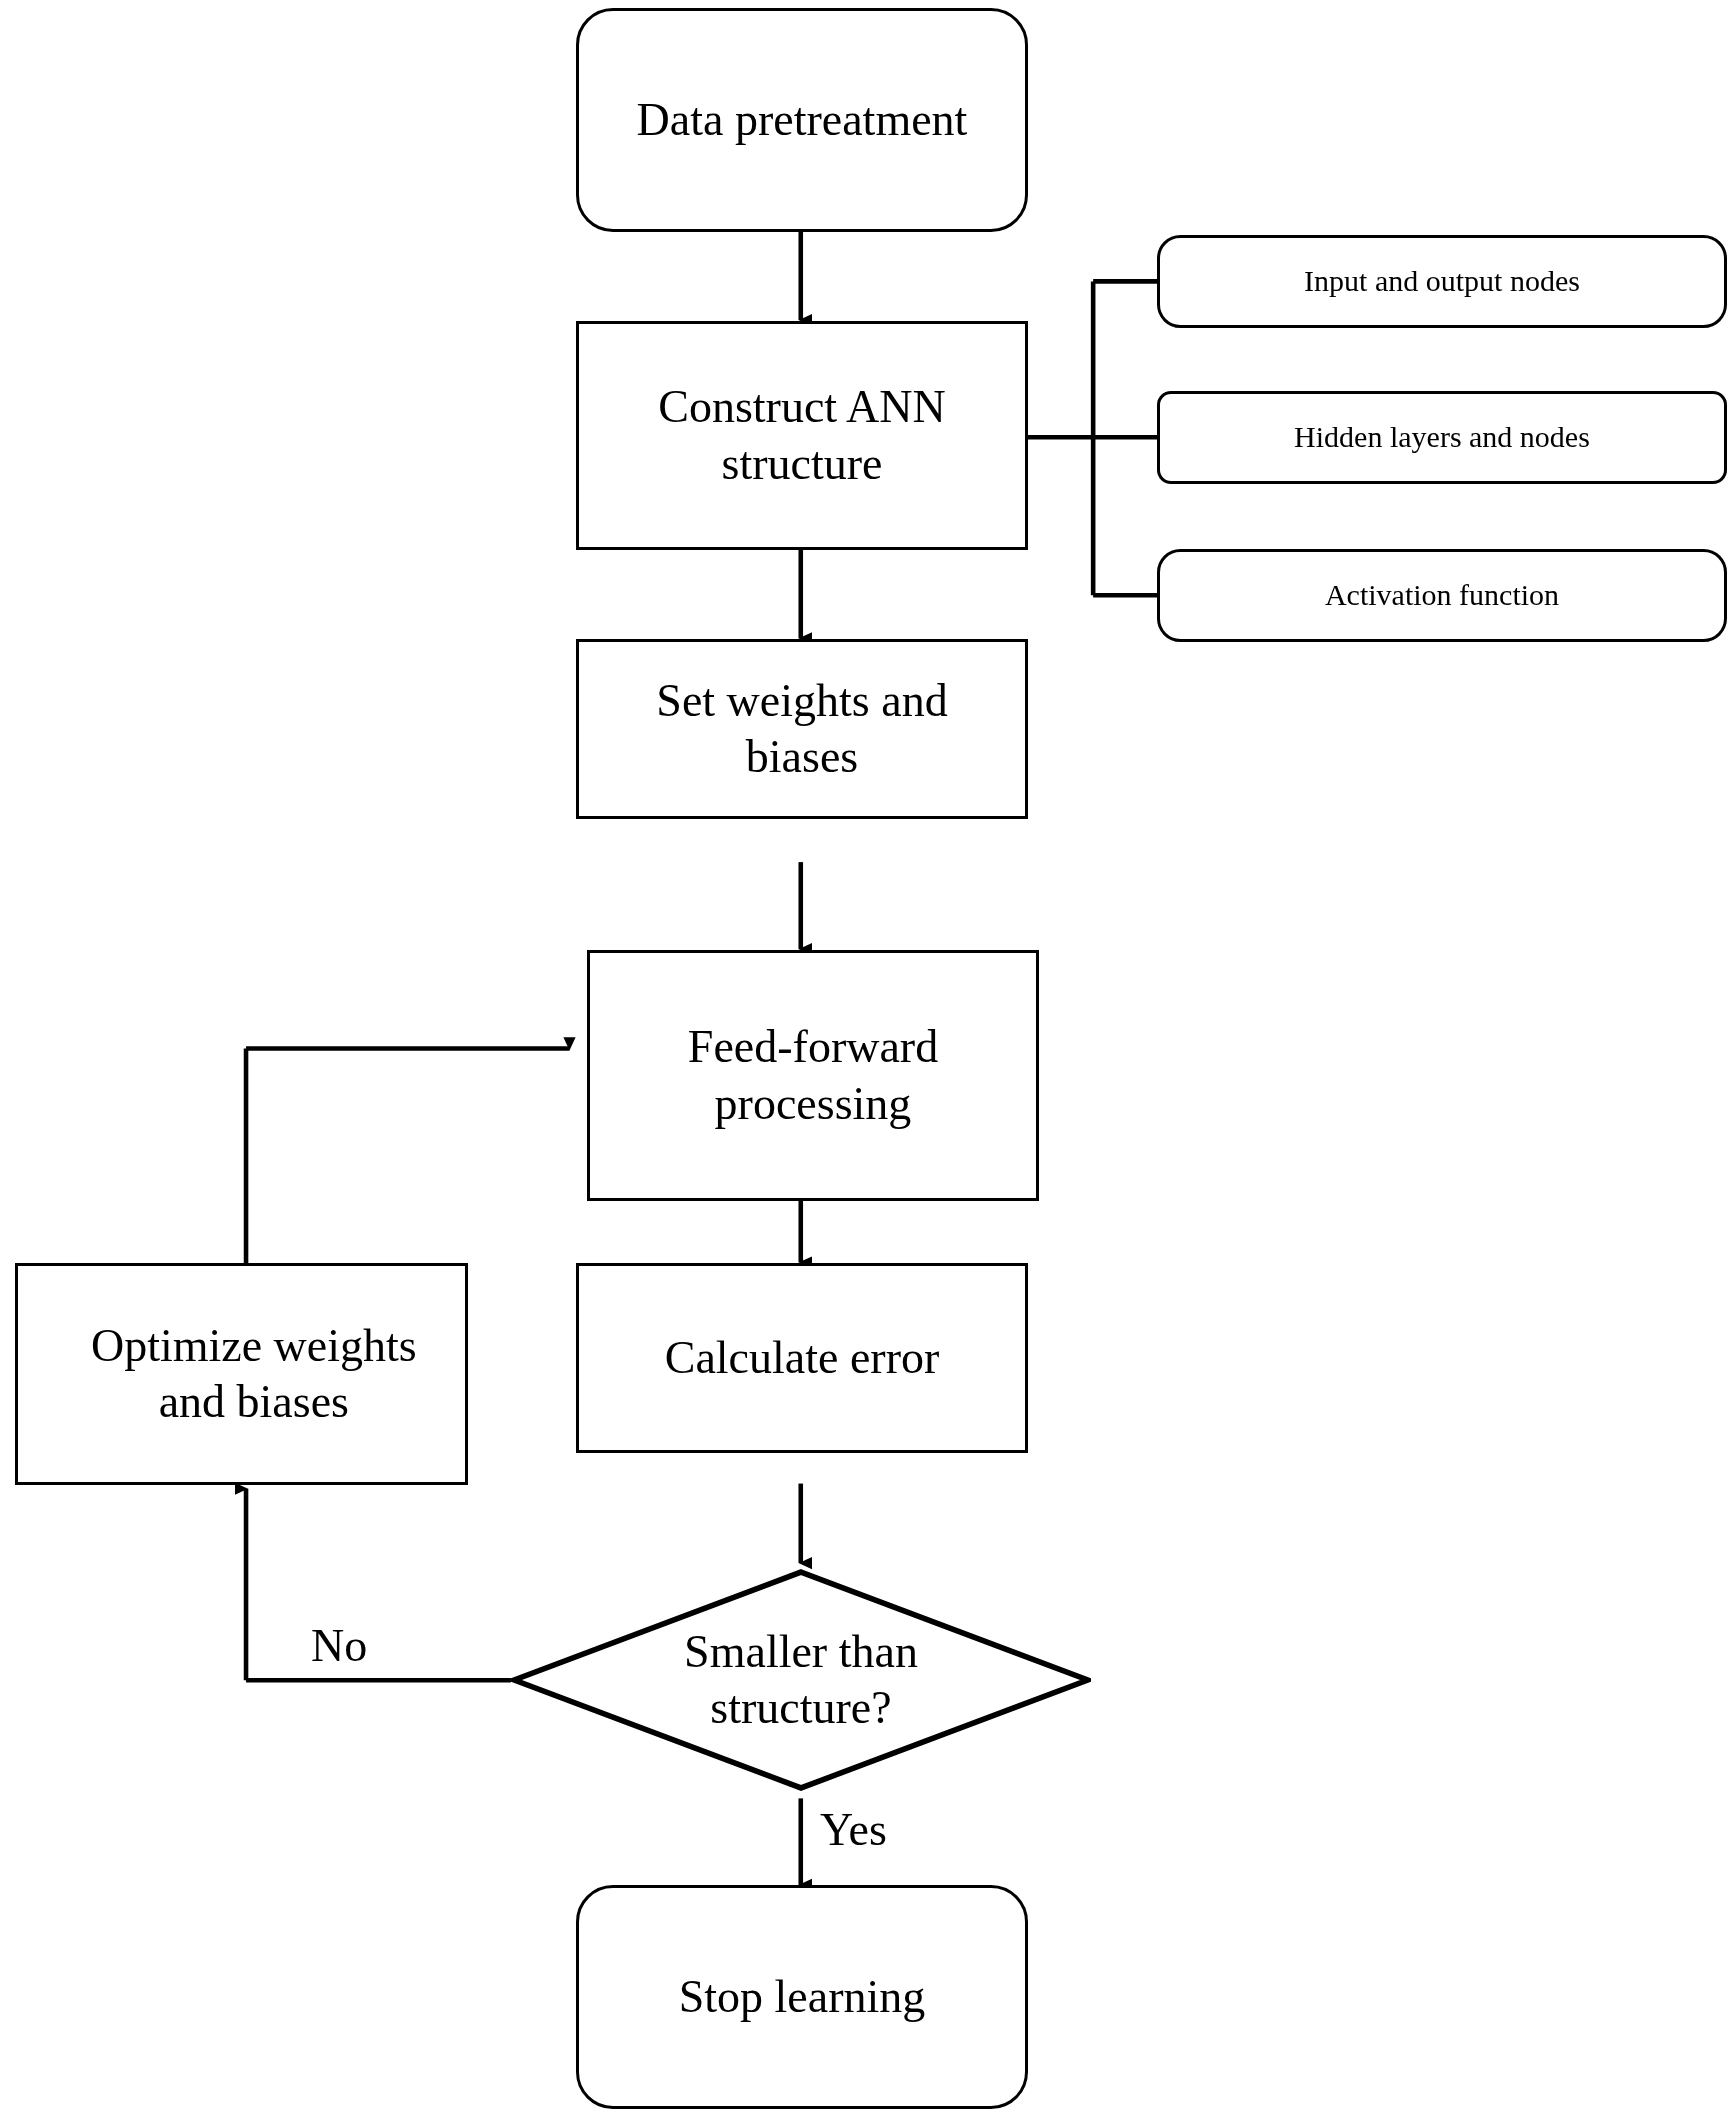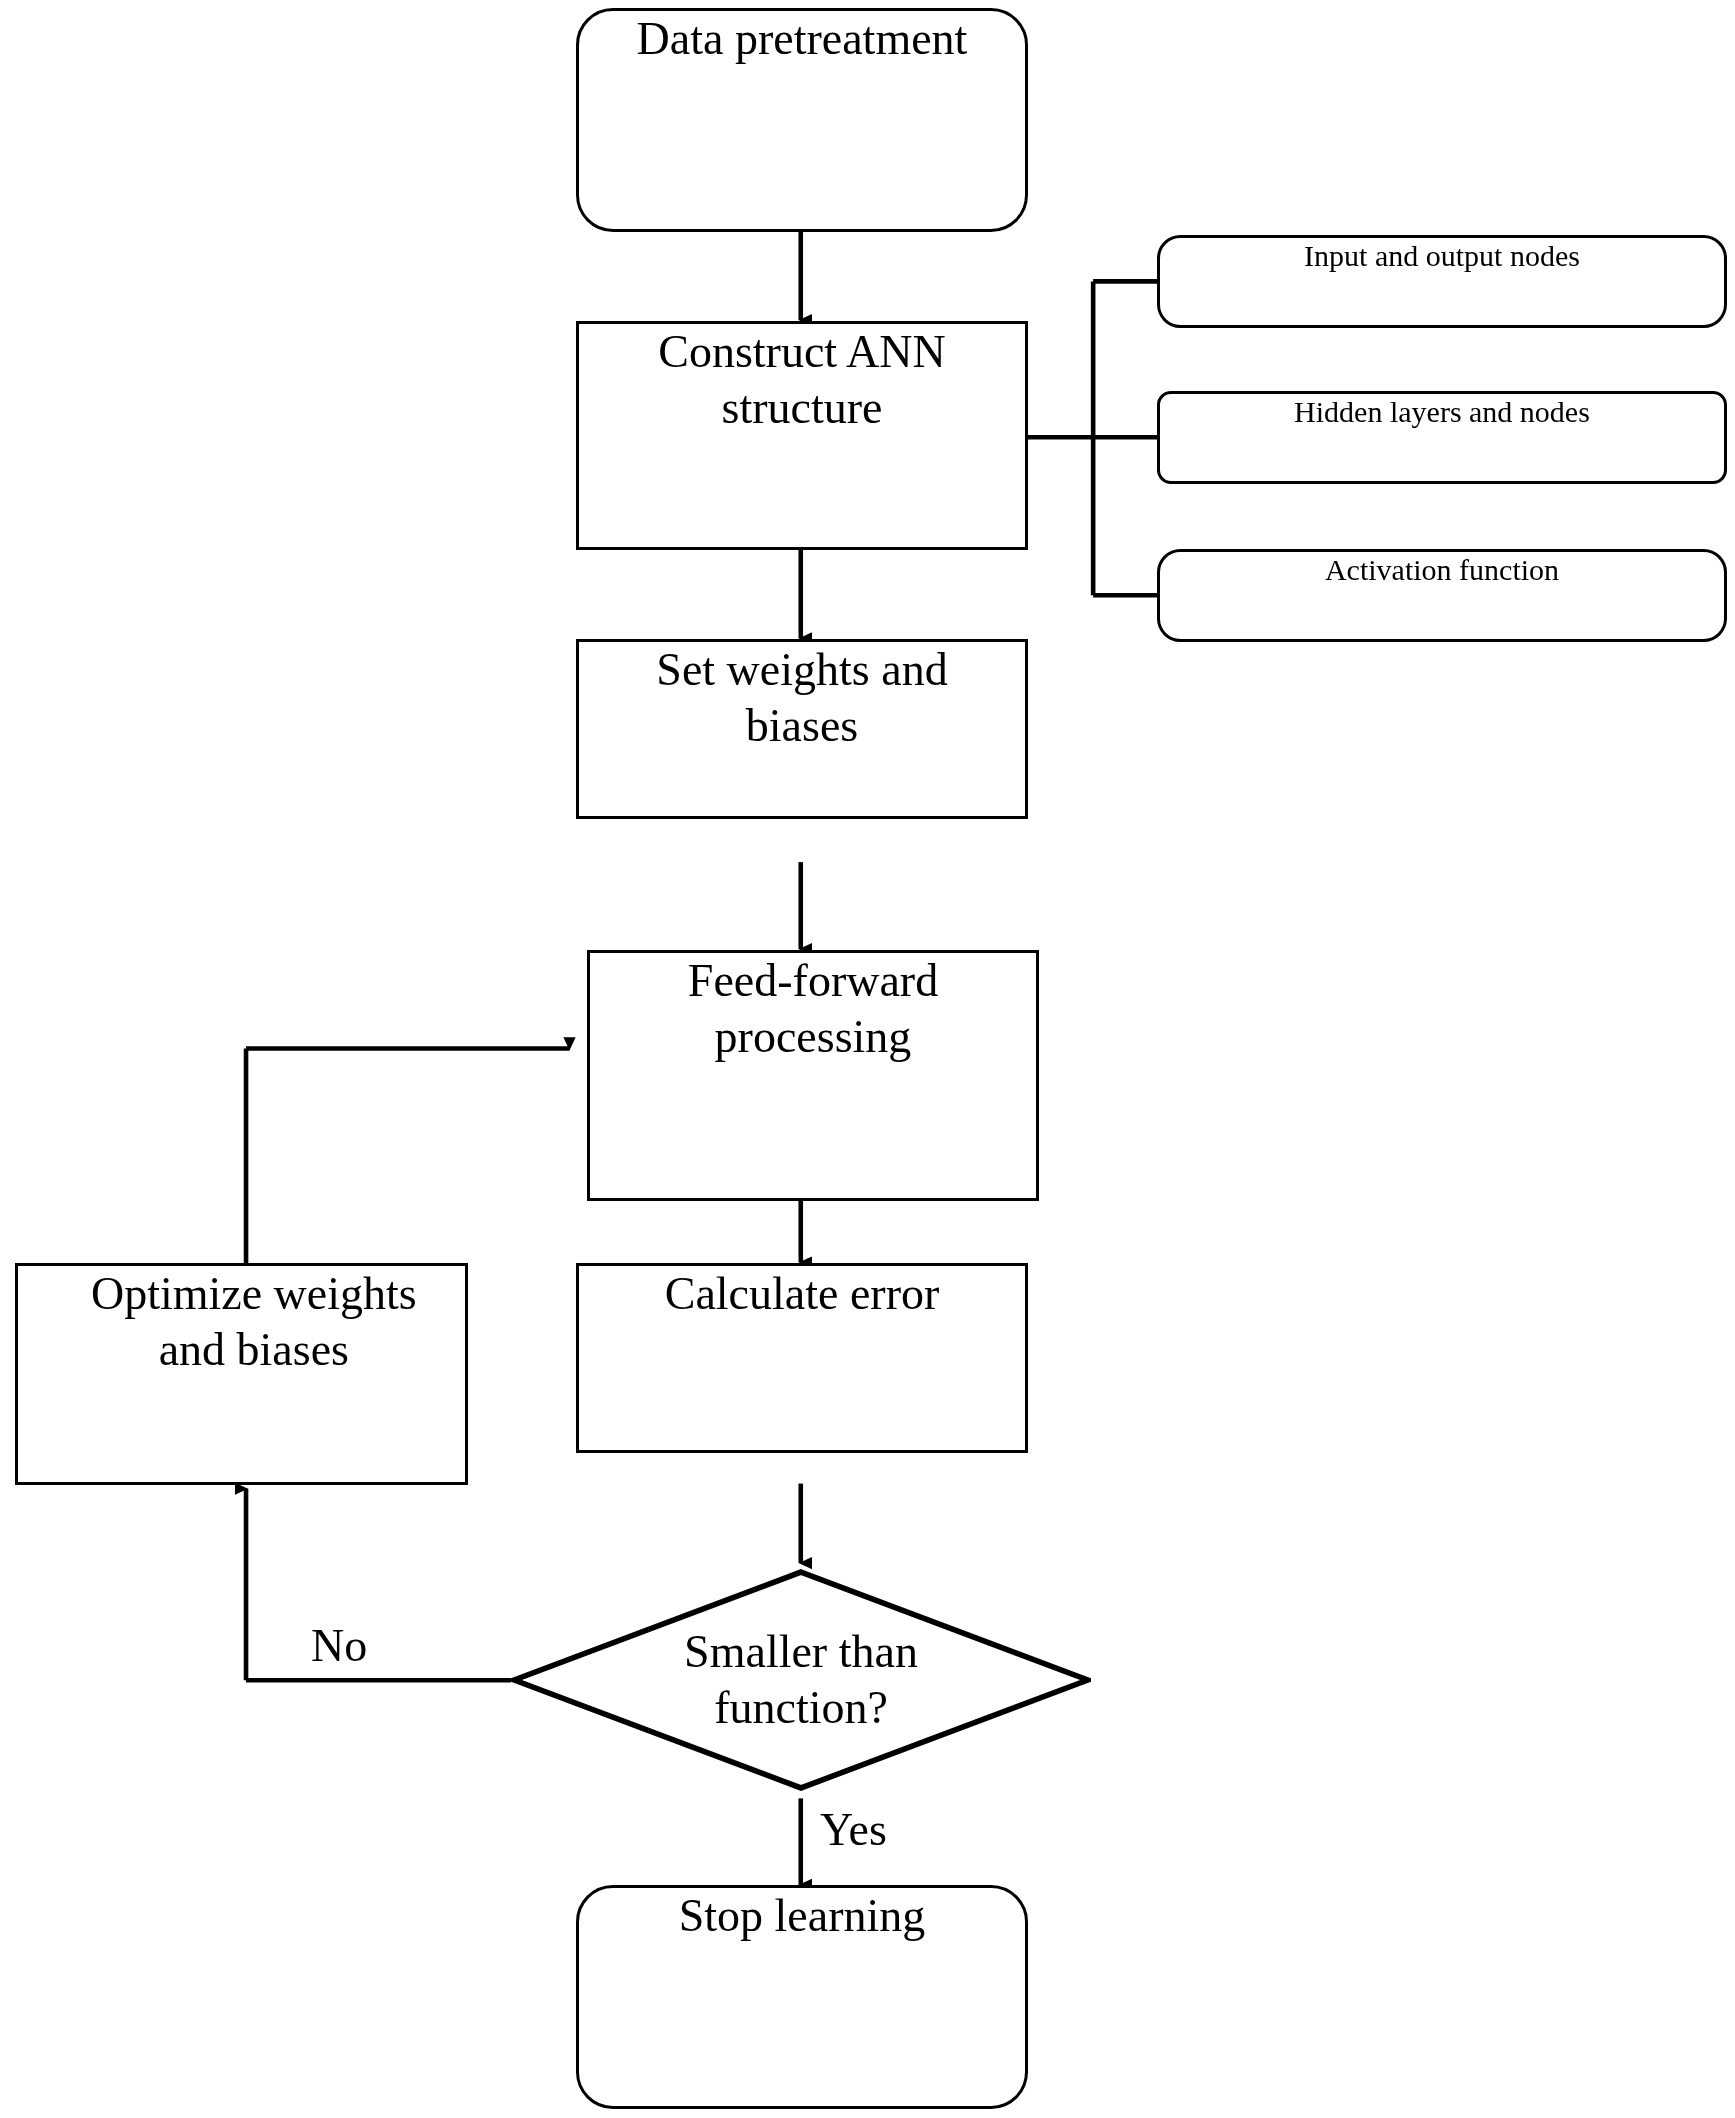--- a/index.html
+++ b/index.html
@@ -14,20 +14,21 @@
     background: #ffffff;
     overflow: hidden;
     font-family: "Liberation Serif", "DejaVu Serif", serif;
   }
   .node {
     position: absolute;
     box-sizing: border-box;
     border: 3.6px solid #000000;
     background: #ffffff;
     display: flex;
+    align-items: center;
     justify-content: center;
     text-align: center;
     color: #000000;
     line-height: 1.22;
     z-index: 5;
   }
   .node.rounded { border-radius: 37px; }
   .node.rounded-sm { border-radius: 23.4px; }
   .node-label {
     display: block;
@@ -141,21 +142,21 @@
 
   <div class="node rounded fs-big" style="left:576px; top:1885px; width:452px; height:224px;">
     <span class="node-label">Stop learning</span>
   </div>
 
   <div class="diamond-wrap" style="left:511px; top:1569px; width:580px; height:222px;">
     <svg viewBox="0 0 1138 436" width="580" height="222" xmlns="http://www.w3.org/2000/svg">
       <polygon points="569,6 1132,218 569,430 6,218" fill="#ffffff" stroke="#000000" stroke-width="11"></polygon>
     </svg>
     <div class="diamond-text fs-big">Smaller than
-function?</div>
+structure?</div>
   </div>
 
   <div class="node rounded-sm fs-med" style="left:1157px; top:235px; width:570px; height:93px;">
     <span class="node-label">Input and output nodes</span>
   </div>
 
   <div class="node rounded-sm fs-med" style="left:1157px; top:391px; width:570px; height:93px;border-radius:14px;">
     <span class="node-label">Hidden layers and nodes</span>
   </div>
 

